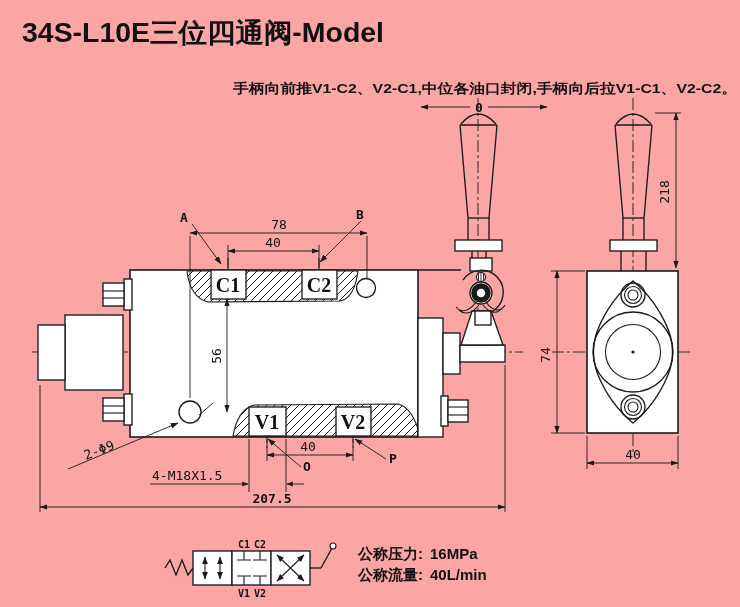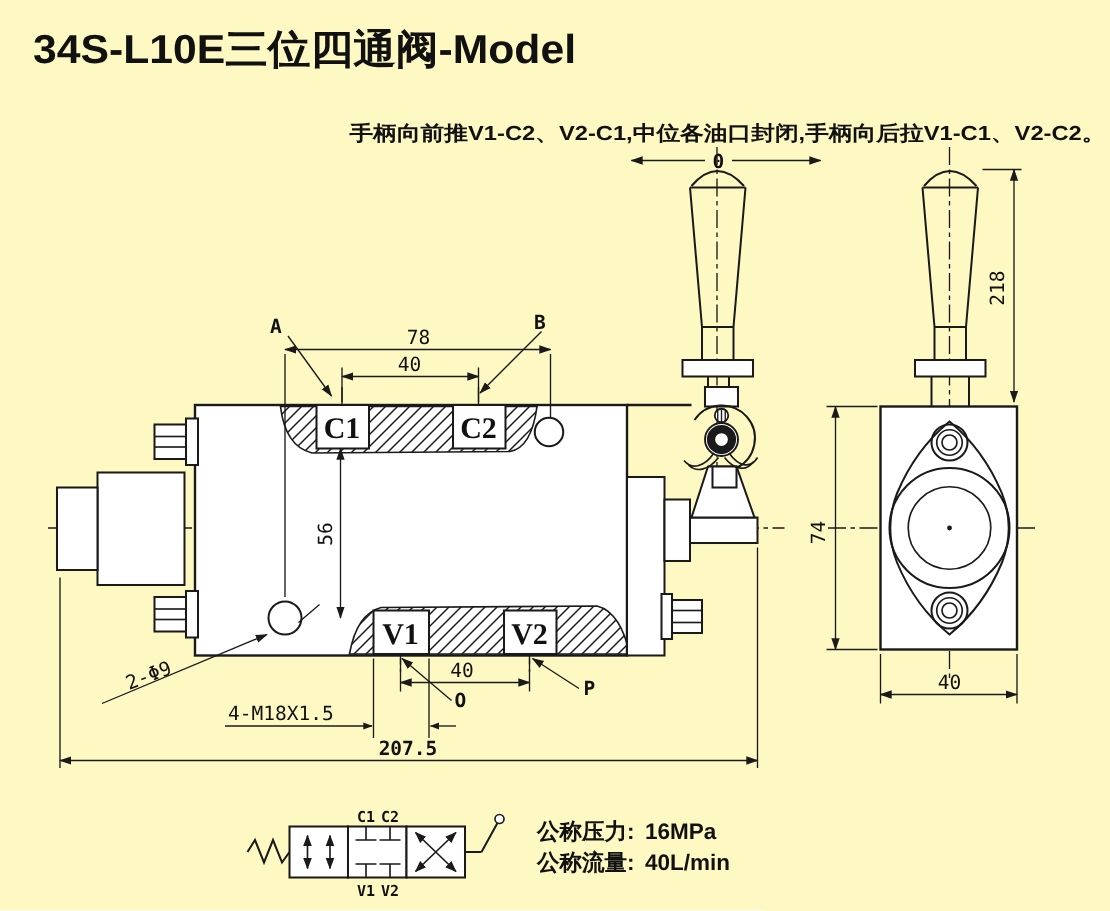--- a/index.html
+++ b/index.html
@@ -1,16 +1,16 @@
 <!DOCTYPE html>
 <html><head>
 <meta charset="utf-8">
 <style>
   html,body{margin:0;padding:0;background:#fff;}
-  .page{position:relative;width:740px;height:607px;background:#fef9c3;overflow:hidden;
+  .page{position:relative;width:740px;height:607px;background:#fca5a5;overflow:hidden;
         font-family:"Liberation Sans",sans-serif;color:#111;}
   svg{position:absolute;left:0;top:0;}
   svg text{fill:#111;}
   .title-t{font-family:"Liberation Sans",sans-serif;font-weight:bold;font-size:27px;}
   .instr-t{font-family:"Liberation Sans",sans-serif;font-weight:bold;font-size:13.5px;}
   .dim-t{font-family:"DejaVu Sans Mono",monospace;font-size:13px;}
   .dimb-t{font-family:"DejaVu Sans Mono",monospace;font-size:13px;font-weight:bold;}
   .lead-t{font-family:"DejaVu Sans Mono",monospace;font-size:13px;font-weight:bold;}
   .port-t{font-family:"Liberation Serif",serif;font-weight:bold;font-size:20px;}
   .sch-t{font-family:"DejaVu Sans Mono",monospace;font-size:10px;font-weight:bold;}

